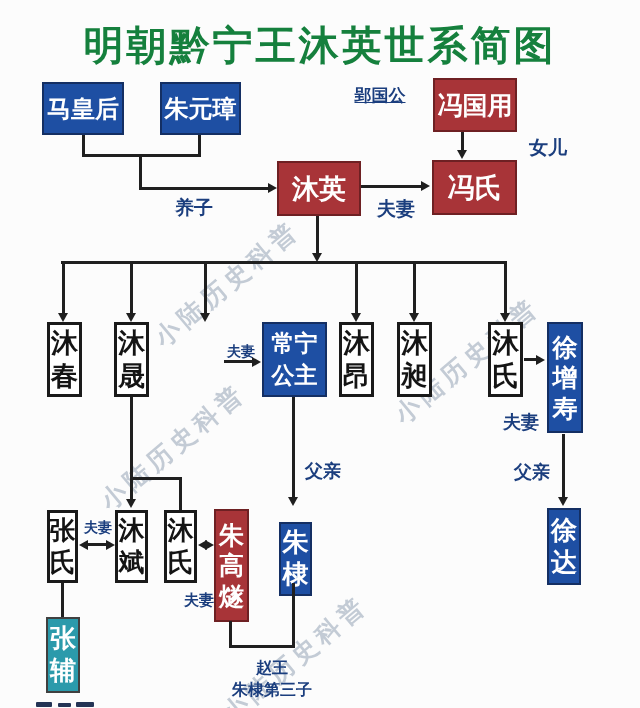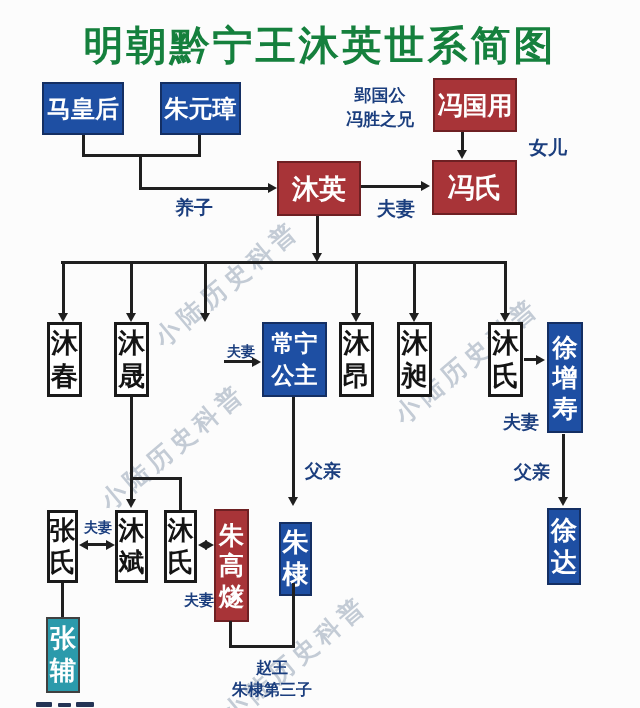--- a/index.html
+++ b/index.html
@@ -34,23 +34,22 @@
 
   <div class="wm" style="left:158px;top:325px;">小陆历史科普</div>
   <div class="wm" style="left:398px;top:402px;">小陆历史科普</div>
   <div class="wm" style="left:104px;top:488px;">小陆历史科普</div>
   <div class="wm" style="left:226px;top:700px;">小陆历史科普</div>
 
   <div class="box blue" style="left:42px;top:82px;width:82px;height:53px;font-size:24px;">马皇后</div>
   <div class="box blue" style="left:160px;top:82px;width:81px;height:53px;font-size:24px;">朱元璋</div>
   <div class="box red" style="left:433px;top:78px;width:84px;height:54px;font-size:25px;">冯国用</div>
 
-  <div class="note" style="left:328px;top:84px;width:104px;font-size:17px;">
+  <div class="note" style="left:328px;top:84px;width:104px;font-size:17px;text-decoration:underline;">
     <div>郢国公</div>
-    <div>冯胜之兄</div>
   </div>
   <div class="lbl" style="left:529px;top:135px;font-size:19px;">女儿</div>
 
   <div class="box red" style="left:277px;top:161px;width:84px;height:55px;font-size:27px;">沐英</div>
   <div class="box red" style="left:432px;top:160px;width:85px;height:55px;font-size:27px;">冯氏</div>
 
   <div class="lbl" style="left:175px;top:195px;font-size:19px;">养子</div>
   <div class="lbl" style="left:377px;top:196px;font-size:19px;">夫妻</div>
 
   <div class="ln" style="left:82px;top:135px;width:3px;height:21px;"></div>

